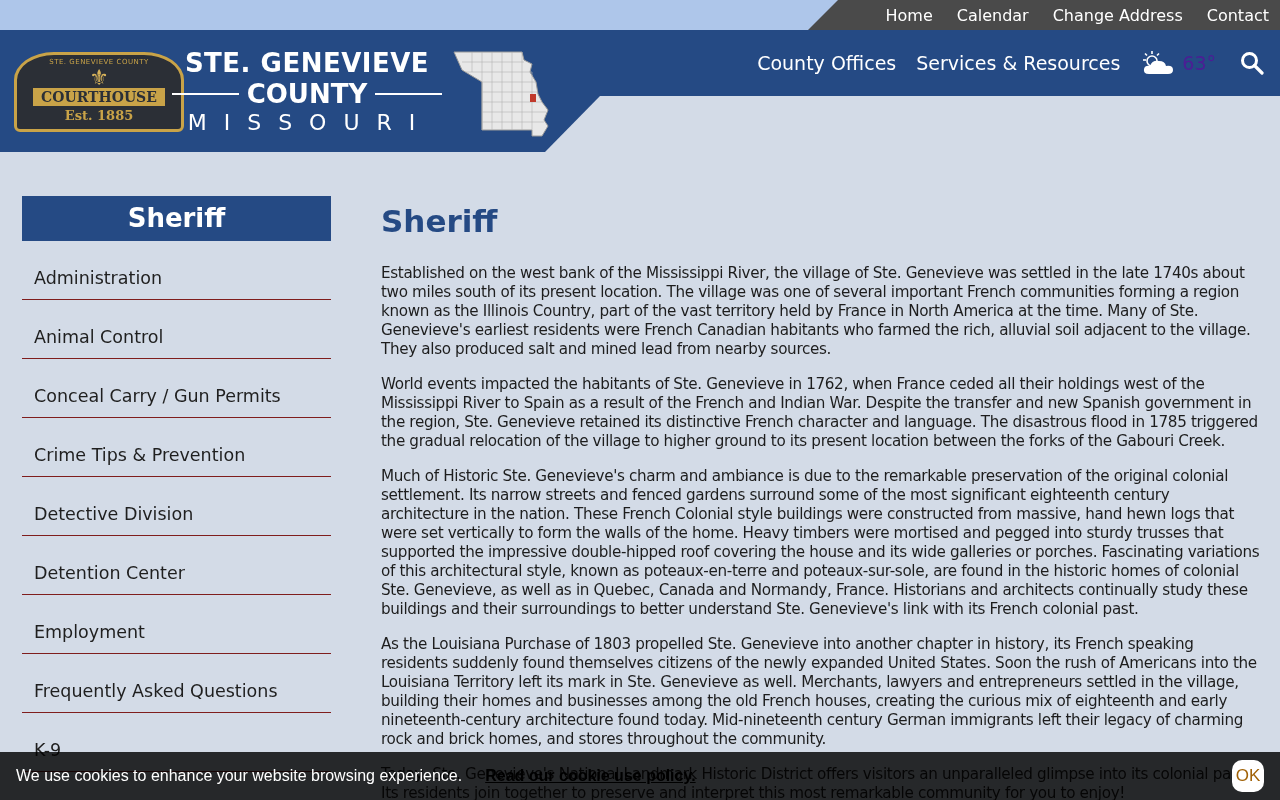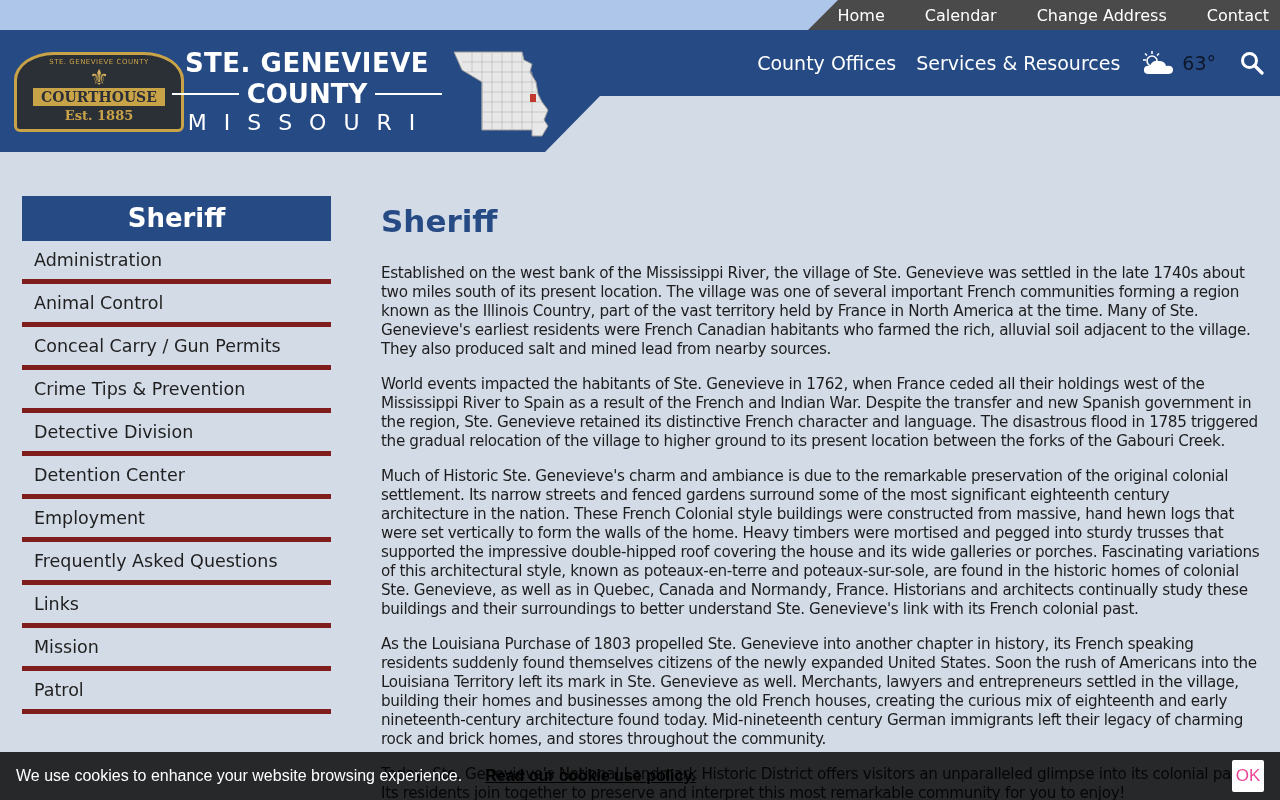--- a/index.html
+++ b/index.html
@@ -15,21 +15,21 @@
     position: absolute; left: 0; top: 0; width: 1280px; height: 30px;
     background: #aec6ea;
   }
   .topbar-dark {
     position: absolute; right: 0; top: 0; height: 30px; width: 472px;
     background: #4a4a4a;
     clip-path: polygon(30px 0, 100% 0, 100% 100%, 0 100%);
   }
   .util-links {
     position: absolute; right: 0; top: 0; height: 30px;
-    display: flex; align-items: center; gap: 16px;
+    display: flex; align-items: center; gap: 0;
   }
   .util-links a {
     color: #ffffff; text-decoration: none; font-size: 16px;
     padding: 0 12px; font-family: "DejaVu Sans", sans-serif;
   }
   .util-links a:last-child { padding-right: 11px; }
 
   
   .header {
     position: absolute; left: 0; top: 30px; width: 1280px; height: 66px;
@@ -76,36 +76,36 @@
   }
 
   .main-nav {
     position: absolute; right: 0; top: 30px; height: 66px;
     display: flex; align-items: center;
   }
   .main-nav a {
     color: #ffffff; text-decoration: none; font-size: 19px; margin-right: 20px;
     font-family: "DejaVu Sans", sans-serif;
   }
-  .weather { display: flex; align-items: center; color: #0f172a; font-size: 19px; margin-right: 24px; gap: 6px; }
+  .weather { display: flex; align-items: center; color: #4c1d95; font-size: 19px; margin-right: 24px; gap: 6px; }
   .search-btn { margin-right: 16px; display: flex; align-items: center; cursor: pointer; }
 
   
   .sidebar {
     position: absolute; left: 22px; top: 196px; width: 309px;
   }
   .sidebar-title {
     background: #254a84; color: #ffffff; height: 45px;
     font-size: 26px; font-weight: bold; text-align: center; line-height: 44px;
   }
   .sidebar-list { list-style: none; }
   .sidebar-list li {
-    height: 43px; border-bottom: 5px solid #7f1d1d;
+    height: 43px; border-bottom: 1px solid #7f1d1d;
     font-size: 17.5px; color: #1f1f1f; padding-left: 12px;
-    display: flex; align-items: center;
+    display: flex; align-items: center; margin-top: 16px;
   }
 
   
   .content {
     position: absolute; left: 381px; top: 200px; width: 880px;
   }
   .content h1 {
     color: #254a84; font-size: 31px; font-weight: bold; margin-bottom: 22px; line-height: 42px;
   }
   .content p {
@@ -117,21 +117,21 @@
   .cookie {
     position: absolute; left: 0; top: 752px; width: 1280px; height: 48px;
     background: rgba(0,0,0,0.82);
     display: flex; align-items: center;
     font-family: "Liberation Sans", sans-serif;
   }
   .cookie .msg { color: #ffffff; font-size: 16px; margin-left: 16px; }
   .cookie a { color: #000000; font-weight: bold; text-decoration: underline; font-size: 16px; margin-left: 23px; }
   .cookie .ok {
     position: absolute; right: 16px; top: 8px; width: 32px; height: 32px;
-    background: #ffffff; color: #ec4899; border-radius: 2px; font-size: 17px;
+    background: #ffffff; color: #a16207; border-radius: 10px; font-size: 17px;
     display: flex; align-items: center; justify-content: center; border: none;
   }
 </style>
 </head>
 <body>
 
 
 
 <div class="topbar"></div>
 <div class="topbar-dark"></div>
@@ -199,20 +199,21 @@
   <div class="sidebar-title">Sheriff</div>
   <ul class="sidebar-list">
     <li>Administration</li>
     <li>Animal Control</li>
     <li>Conceal Carry / Gun Permits</li>
     <li>Crime Tips &amp; Prevention</li>
     <li>Detective Division</li>
     <li>Detention Center</li>
     <li>Employment</li>
     <li>Frequently Asked Questions</li>
+    <li>K-9</li>
     <li>Links</li>
     <li>Mission</li>
     <li>Patrol</li>
   </ul>
 </aside>
 
 <main class="content">
   <h1>Sheriff</h1>
   <p>Established on the west bank of the Mississippi River, the village of Ste. Genevieve was settled in the late 1740s about two miles south of its present location. The village was one of several important French communities forming a region known as the Illinois Country, part of the vast territory held by France in North America at the time. Many of Ste. Genevieve's earliest residents were French Canadian habitants who farmed the rich, alluvial soil adjacent to the village. They also produced salt and mined lead from nearby sources.</p>
   <p>World events impacted the habitants of Ste. Genevieve in 1762, when France ceded all their holdings west of the Mississippi River to Spain as a result of the French and Indian War. Despite the transfer and new Spanish government in the region, Ste. Genevieve retained its distinctive French character and language. The disastrous flood in 1785 triggered the gradual relocation of the village to higher ground to its present location between the forks of the Gabouri Creek.</p>

